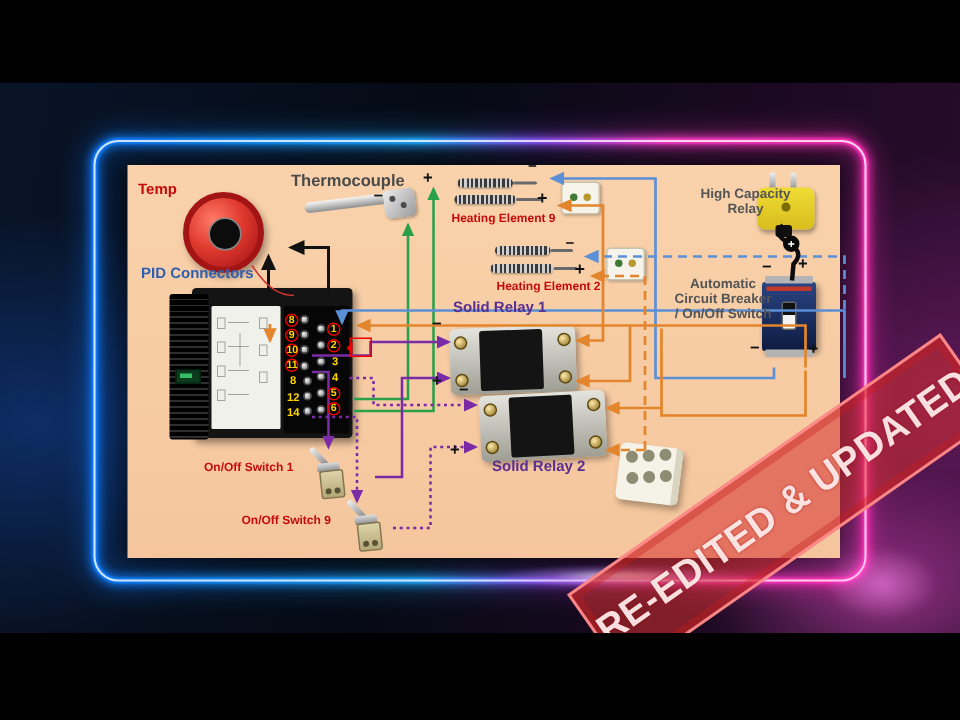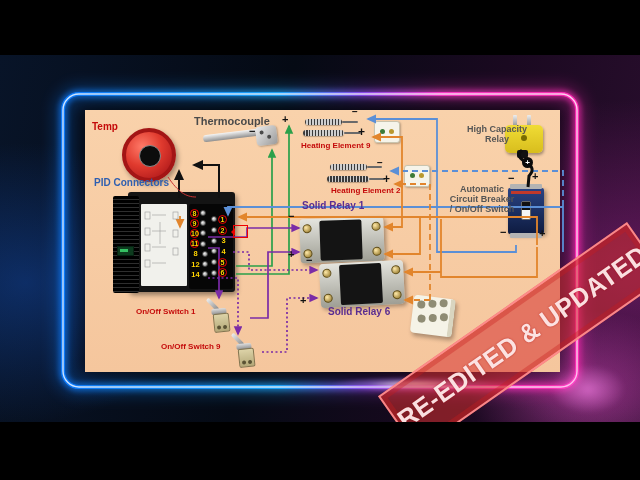--- a/index.html
+++ b/index.html
@@ -348,21 +348,21 @@
       <i style="left:17px;top:17px;"></i>
       <i style="left:28px;top:15px;"></i>
   </div>
 
   <div class="lbl red" style="left:92px;top:121px;font-size:10px;">Temp</div>
   <div class="lbl" style="left:194px;top:115px;font-size:11px;color:#4a4a4a;">Thermocouple</div>
   <div class="lbl red" style="left:301px;top:142px;font-size:8px;">Heating Element 9</div>
   <div class="lbl red" style="left:331px;top:187px;font-size:8px;">Heating Element 2</div>
   <div class="lbl blue" style="left:94px;top:177px;font-size:10px;">PID Connectors</div>
   <div class="lbl purple" style="left:302px;top:200px;font-size:10px;">Solid Relay 1</div>
-  <div class="lbl purple" style="left:328px;top:306px;font-size:10px;">Solid Relay 6</div>
+  <div class="lbl purple" style="left:328px;top:306px;font-size:10px;">Solid Relay 2</div>
   <div class="lbl gray" style="left:458px;top:124px;font-size:9px;text-align:center;width:78px;">
     <div>High Capacity</div>
     <div>Relay</div>
   </div>
   <div class="lbl gray" style="left:438px;top:184px;font-size:9px;text-align:center;width:88px;">
     <div>Automatic</div>
     <div>Circuit Breaker</div>
     <div>/ On/Off Switch</div>
   </div>
   <div class="lbl red" style="left:136px;top:308px;font-size:8px;">On/Off Switch 1</div>

